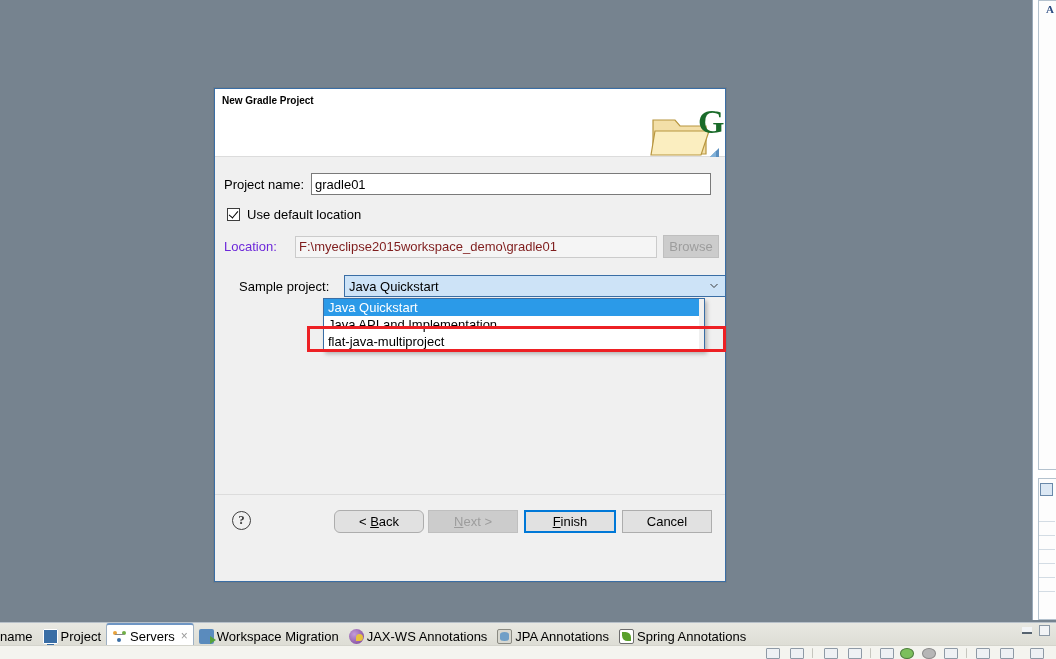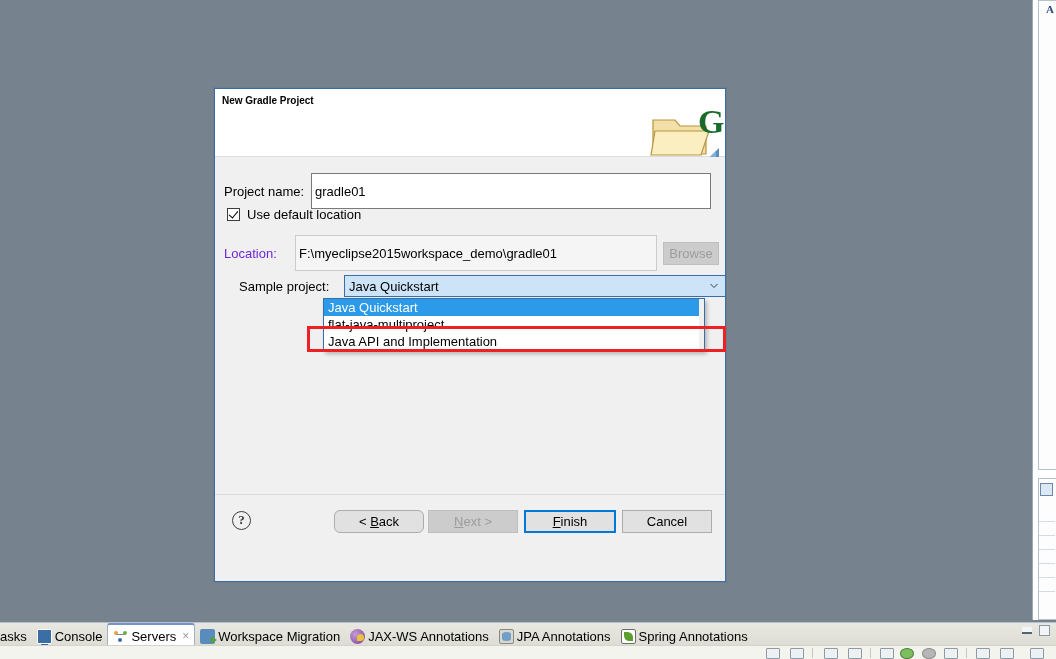--- a/index.html
+++ b/index.html
@@ -355,31 +355,31 @@
     font-size: 13px;
     color: #000;
     white-space: nowrap;
   }
   .flabel.disabled { color: #6d28d9; }
 
   input.tbox {
     font-family: "Liberation Sans", sans-serif;
     font-size: 13px;
     color: #000;
-    height: 36px;
+    height: 22px;
     box-sizing: border-box;
     border: 1px solid #7a7a7a;
     background: #ffffff;
     padding: 0 3px;
     outline: none;
   }
   input.tbox.disabled {
     border: 1px solid #cbcbcb;
     background: #f5f5f5;
-    color: #000000;
+    color: #7f1d1d;
   }
 
   .checkrow {
     display: flex;
     align-items: center;
     gap: 7px;
   }
   .cbox {
     width: 13px; height: 13px;
     border: 1px solid #3d3d3d;
@@ -523,26 +523,26 @@
   </div>
 
   <div class="desk-round"></div>
 </div>
 
 <div id="bottom-panel">
 
   <div class="tabstrip">
 
     <div class="tab" style="padding-left:0;">
-      <span>asks</span>
+      <span>name</span>
     </div>
 
     <div class="tab">
       <span class="tabicon ic-console"></span>
-      <span>Console</span>
+      <span>Project</span>
     </div>
 
     <div class="tab active">
       <span class="tabicon ic-servers"></span>
       <span>Servers</span>
       <span class="tclose">×</span>
     </div>
 
     <div class="tab">
       <span class="tabicon ic-migration"></span>
@@ -630,22 +630,22 @@
       <div class="combo" style="width:382px;">
         <span class="cval">Java Quickstart</span>
         <svg class="carrow" viewBox="0 0 8 8">
           <path d="M0.5 2 L4 5.5 L7.5 2" fill="none" stroke="#3b3b3b" stroke-width="1"></path>
         </svg>
       </div>
     </div>
 
     <div class="dropdown" style="left:108px; top:141px; width:382px;">
       <div class="ditem sel">Java Quickstart</div>
+      <div class="ditem">Java API and Implementation</div>
       <div class="ditem">flat-java-multiproject</div>
-      <div class="ditem">Java API and Implementation</div>
       <div class="dscroll"></div>
     </div>
 
   </div>
 
   <div class="dlg-footer">
     <div class="help-icon">?</div>
 
     <button class="btn" style="position:absolute; left:119px; top:15px; width:90px;border-radius:6px;">
       &lt; <span class="underl">B</span>ack

